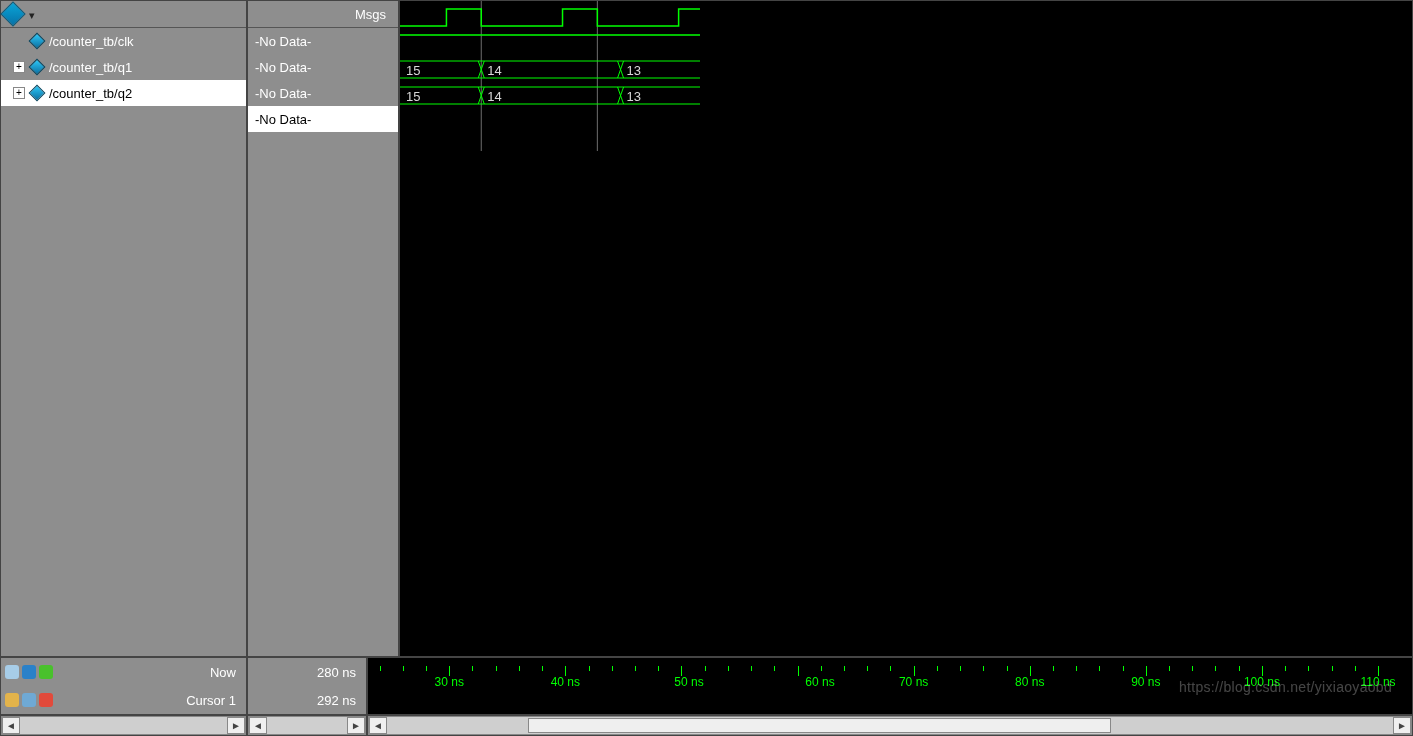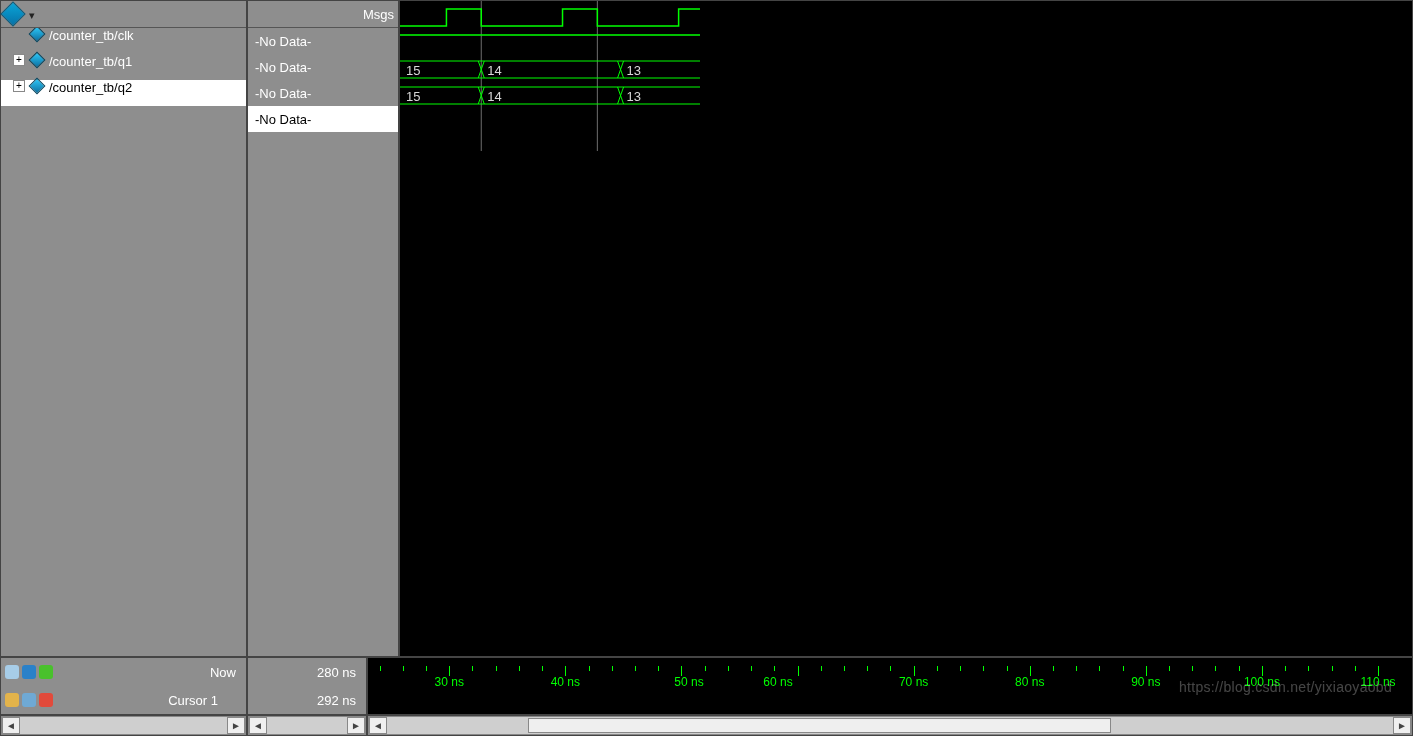--- a/index.html
+++ b/index.html
@@ -7,27 +7,27 @@
   .root { display: flex; flex-direction: column; width: 1413px; height: 736px; }
   .content-row { display: flex; flex: 1; min-height: 0; }
 
   
   .col { background: #8e8e8e; border: 1px solid #444; display: flex; flex-direction: column; }
   .col-signals { width: 247px; }
   .col-msgs    { width: 152px; }
   .col-wave    { flex: 1; background: #000; border: 1px solid #444; display: flex; flex-direction: row; }
 
   .col-header { height: 27px; background: #8e8e8e; border-bottom: 1px solid #555; display: flex; align-items: center; color: #fff; }
-  .col-header.right { justify-content: flex-end; padding-right: 4px; }
+  .col-header.right { justify-content: flex-end; padding-right: 12px; }
   .col-header .hdr-icon { width:18px; height:18px; margin:0 3px; background: linear-gradient(135deg,#0aa5d8,#0672a8); transform: rotate(45deg); border:1px solid #0c5a7a; }
   .col-header .tri::after { content:"▾"; color:#222; margin-left:4px; font-size:11px; }
 
   .col-body { flex: 1; overflow: hidden; }
 
-  .sig-row { height: 26px; display: flex; align-items: flex-start; color: #fff; padding-left: 30px; gap:6px; }
+  .sig-row { height: 26px; display: flex; align-items: center; color: #fff; padding-left: 30px; gap:6px; }
   .sig-row.sel { background: #fff; color: #000; }
   .sig-row .expander { width:12px; height:12px; border:1px solid #888; background:#fff; color:#000; font-size:10px; line-height:10px; text-align:center; margin-left:-18px; }
   .sig-row .diamond { width:12px; height:12px; background: linear-gradient(135deg,#2ec8f8,#0c6fa0); transform: rotate(45deg); border:1px solid #08455e; }
 
   .msg-row { height: 26px; display: flex; align-items: center; color:#fff; padding-left:7px; }
   .msg-row.sel { background:#fff; color:#000; }
 
   
   .wave-body { flex:1; position:relative; background:#000; }
   .wave-svg { position:absolute; inset:0; }
@@ -182,21 +182,21 @@
         <span style="flex:1"></span>
         <span style="padding-right:10px;color:#fff;">Now</span>
       </div>
       <div class="foot-line">
         <div class="foot-icons">
           <div class="mini-ico ico-d"></div>
           <div class="mini-ico ico-e"></div>
           <div class="mini-ico ico-f"></div>
         </div>
         <span style="flex:1"></span>
-        <span style="padding-right:28px;color:#fff;">Cursor 1</span>
+        <span style="padding-right:10px;color:#fff;">Cursor 1</span>
       </div>
     </div>
     <div class="foot-col foot-msgs">
       <div class="foot-line right">
         <span>280 ns</span>
       </div>
       <div class="foot-line right">
         <span>292 ns</span>
       </div>
     </div>
@@ -246,21 +246,21 @@
           <div class="tick-minor" style="left: 963.563px;"></div>
           <div class="tick-minor" style="left: 986.782px;"></div>
           <div class="tick-minor" style="left: 1010px;"></div>
           <div class="tick-major" style="left: 81.2644px;"></div>
           <div class="tick-label" style="left: 81.2644px;">30 ns</div>
           <div class="tick-major" style="left: 197.356px;"></div>
           <div class="tick-label" style="left: 197.356px;">40 ns</div>
           <div class="tick-major" style="left: 313.448px;"></div>
           <div class="tick-label" style="left: 321px;">50 ns</div>
           <div class="tick-major" style="left: 429.54px;"></div>
-          <div class="tick-label" style="left: 410px; text-align: right;">60 ns</div>
+          <div class="tick-label" style="left: 452px; text-align: right;">60 ns</div>
           <div class="tick-major" style="left: 545.632px;"></div>
           <div class="tick-label" style="left: 545.632px;">70 ns</div>
           <div class="tick-major" style="left: 661.724px;"></div>
           <div class="tick-label" style="left: 661.724px;">80 ns</div>
           <div class="tick-major" style="left: 777.816px;"></div>
           <div class="tick-label" style="left: 777.816px;">90 ns</div>
           <div class="tick-major" style="left: 893.908px;"></div>
           <div class="tick-label" style="left: 893.908px;">100 ns</div>
           <div class="tick-major" style="left: 1010px;"></div>
           <div class="tick-label" style="left: 1010px;">110 ns</div>

